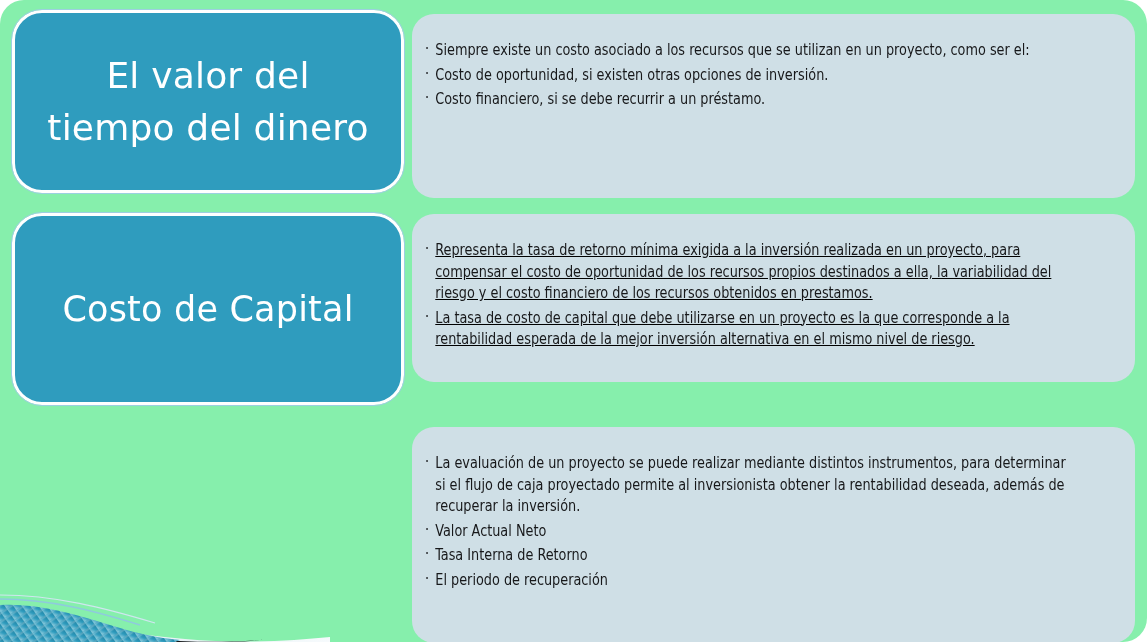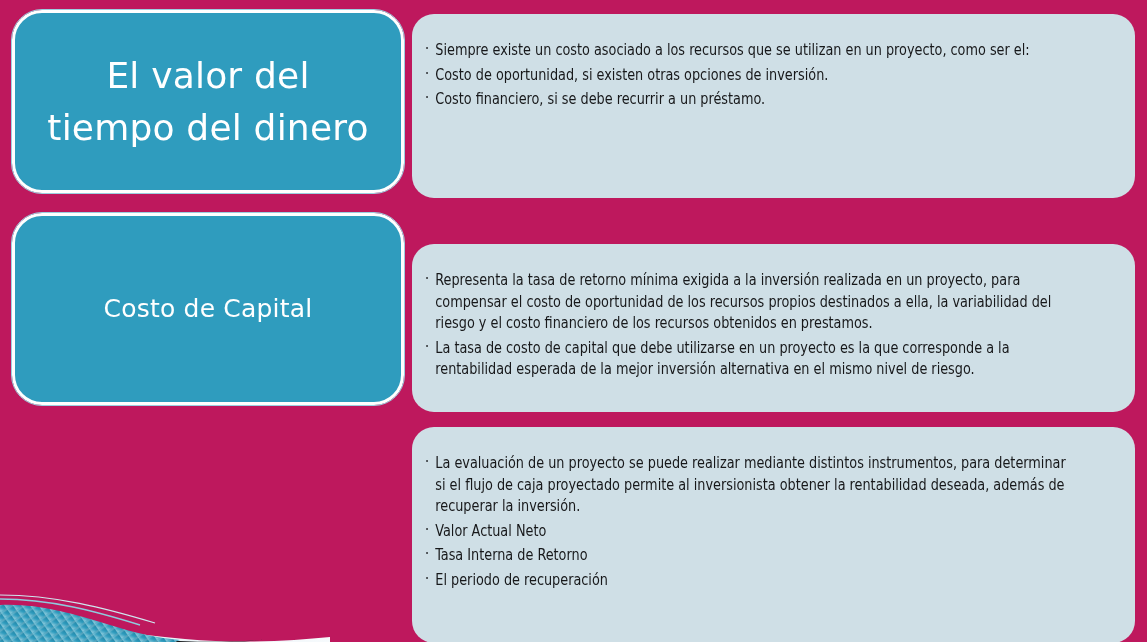--- a/index.html
+++ b/index.html
@@ -11,21 +11,22 @@
     width: 1147px;
     height: 642px;
     position: relative;
     overflow: hidden;
     font-family: "DejaVu Sans", sans-serif;
   }
 
   .slide {
     position: absolute;
     inset: 0;
-    background: #be185d;
+    background: #86efac;
+    border-radius: 24px;
   }
 
   
   .row {
     position: absolute;
     left: 0;
     width: 1147px;
   }
   .row-1 { top: 0px;   height: 205px; }
   .row-2 { top: 210px; height: 210px; }
@@ -52,34 +53,34 @@
   .head-text {
     color: #ffffff;
     font-family: "DejaVu Sans", sans-serif;
     font-weight: 400;
     font-size: 36px;
     line-height: 52px;
     letter-spacing: 0.2px;
     padding: 0 10px;
     white-space: pre-line;
   }
-  .row-2 .head-text { font-size: 25px; }
+  .row-2 .head-text { font-size: 35px; }
 
   
   .info-panel {
     position: absolute;
     left: 412px;
     width: 723px;
     box-sizing: border-box;
     background: #cfdfe6;
     border-radius: 22px;
     padding: 26px 14px 18px 12px;
   }
   .row-1 .info-panel { top: 14px; height: 184px; }
-  .row-2 .info-panel { top: 34px; height: 168px; }
+  .row-2 .info-panel { top: 4px; height: 168px; text-decoration: underline; }
   .row-3 .info-panel { top: 5px;  height: 216px; }
 
   .bullet-list {
     margin: 0;
     padding: 0;
     list-style: none;
   }
   .bullet-item {
     position: relative;
     color: #17181a;

